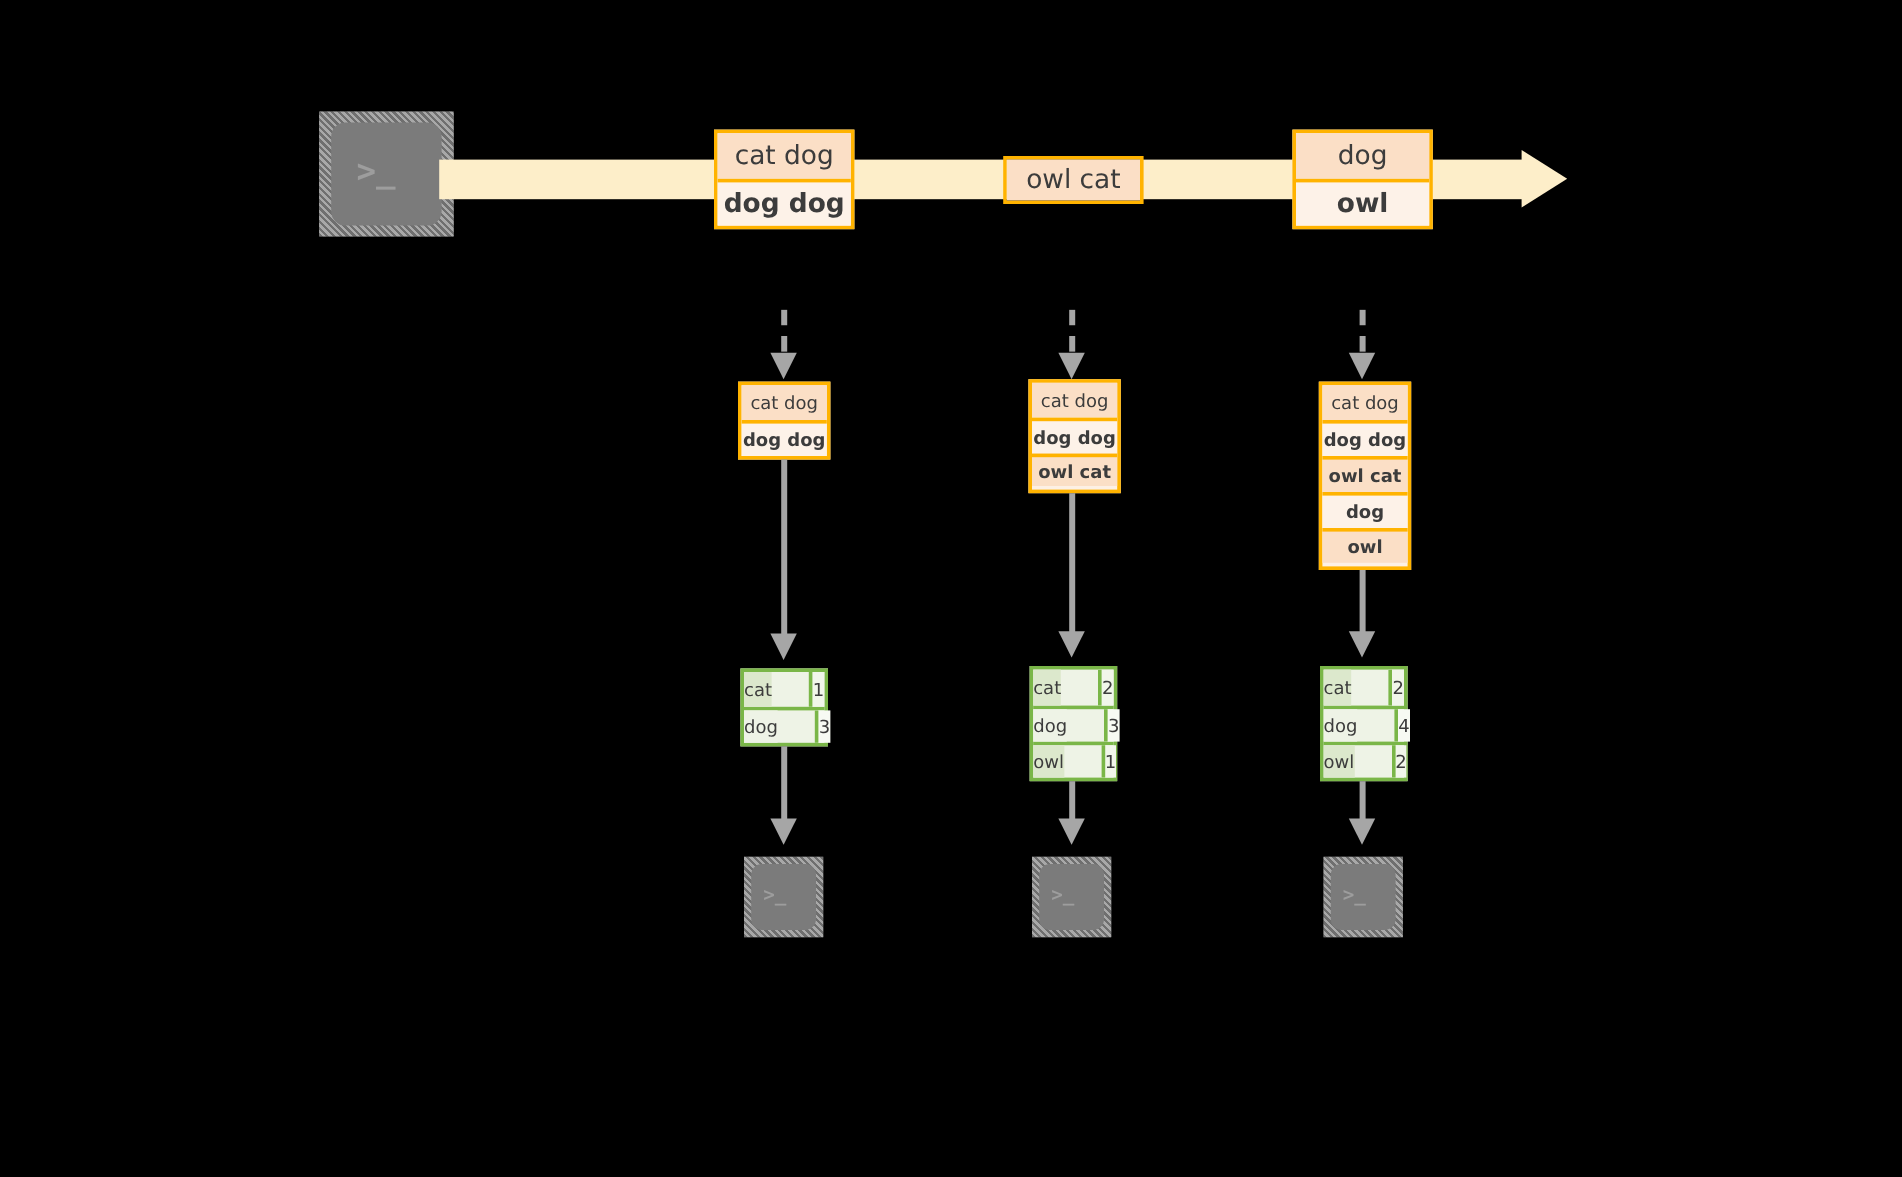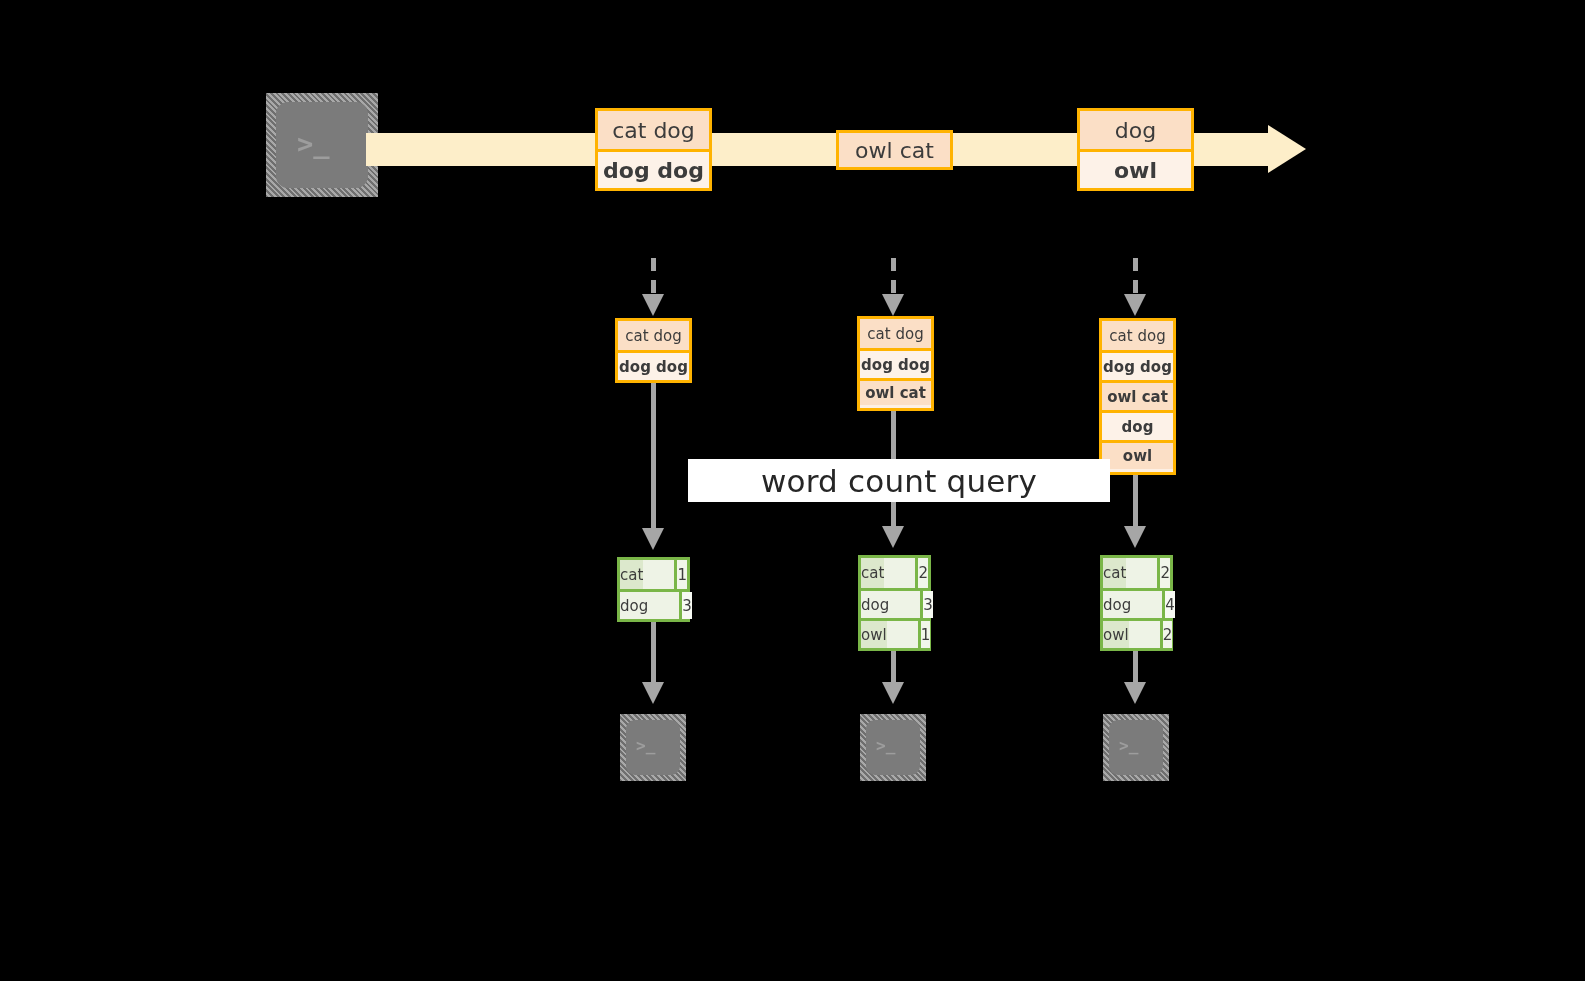--- a/index.html
+++ b/index.html
@@ -178,15 +178,14 @@
 
   <div class="vline" style="left:1133px;top:651px;height:33px;"></div>
   <div class="vhead" style="left:1124px;top:682px;"></div>
 
   <div class="term" style="left:1103px;top:714px;width:66px;height:67px;">
     <div class="hatch"></div>
     <div class="body" style="left:6px;top:6px;right:6px;bottom:6px;border-radius:9px;"></div>
     <div class="glyph" style="left:16px;top:24px;font-size:16px;">&gt;_</div>
   </div>
 
-  <div class="querylabel" style="left:688px;top:459px;width:422px;height:43px;">word count query</div>
 
 </div>
 
 </body></html>

